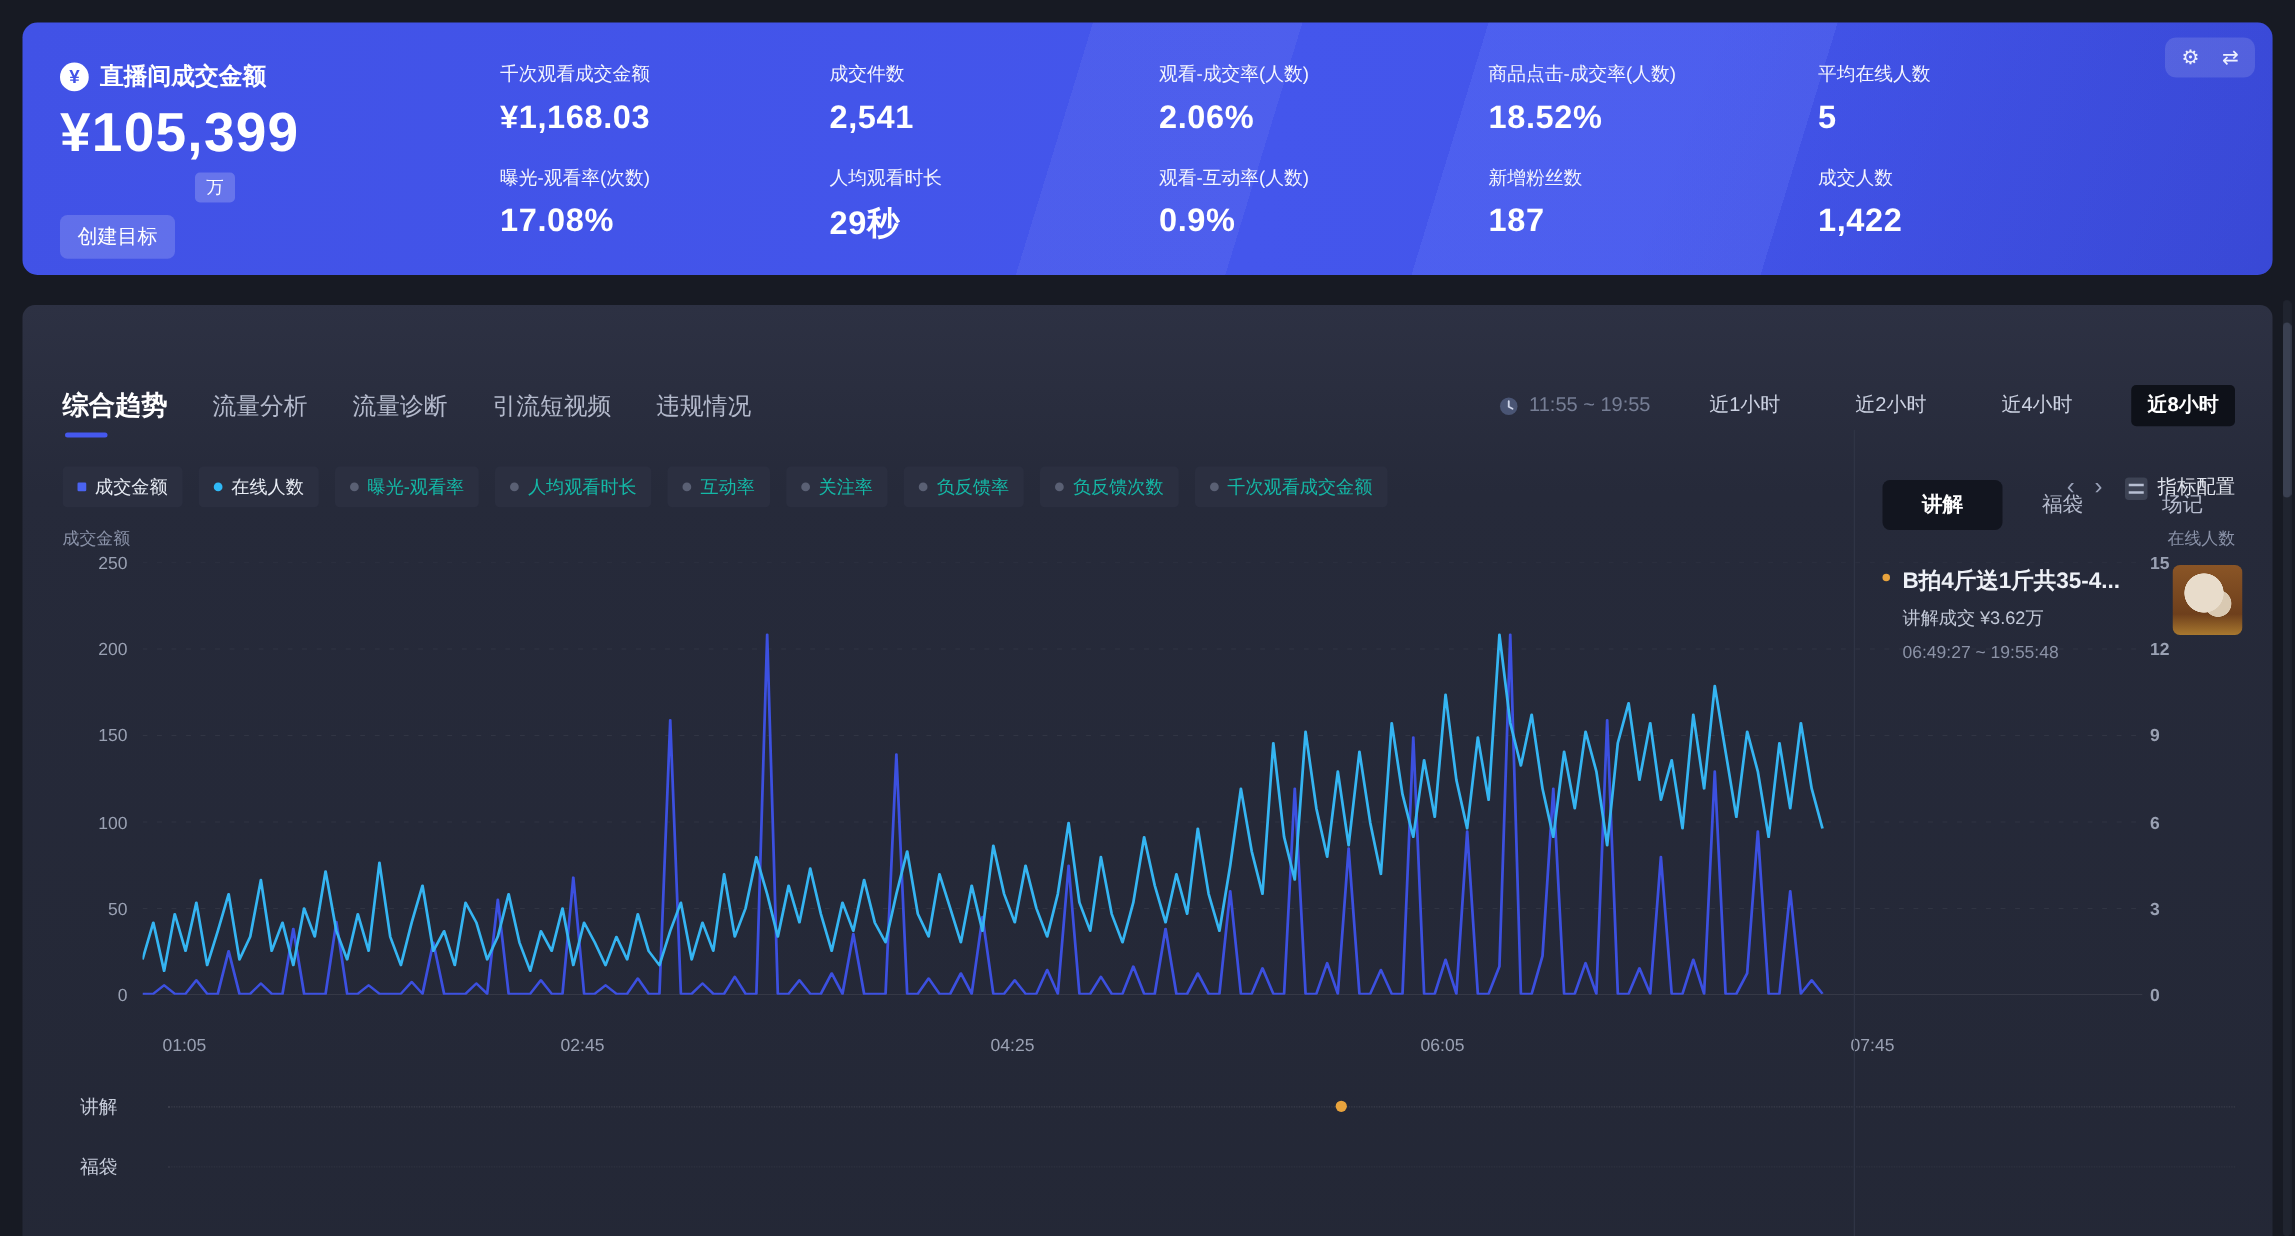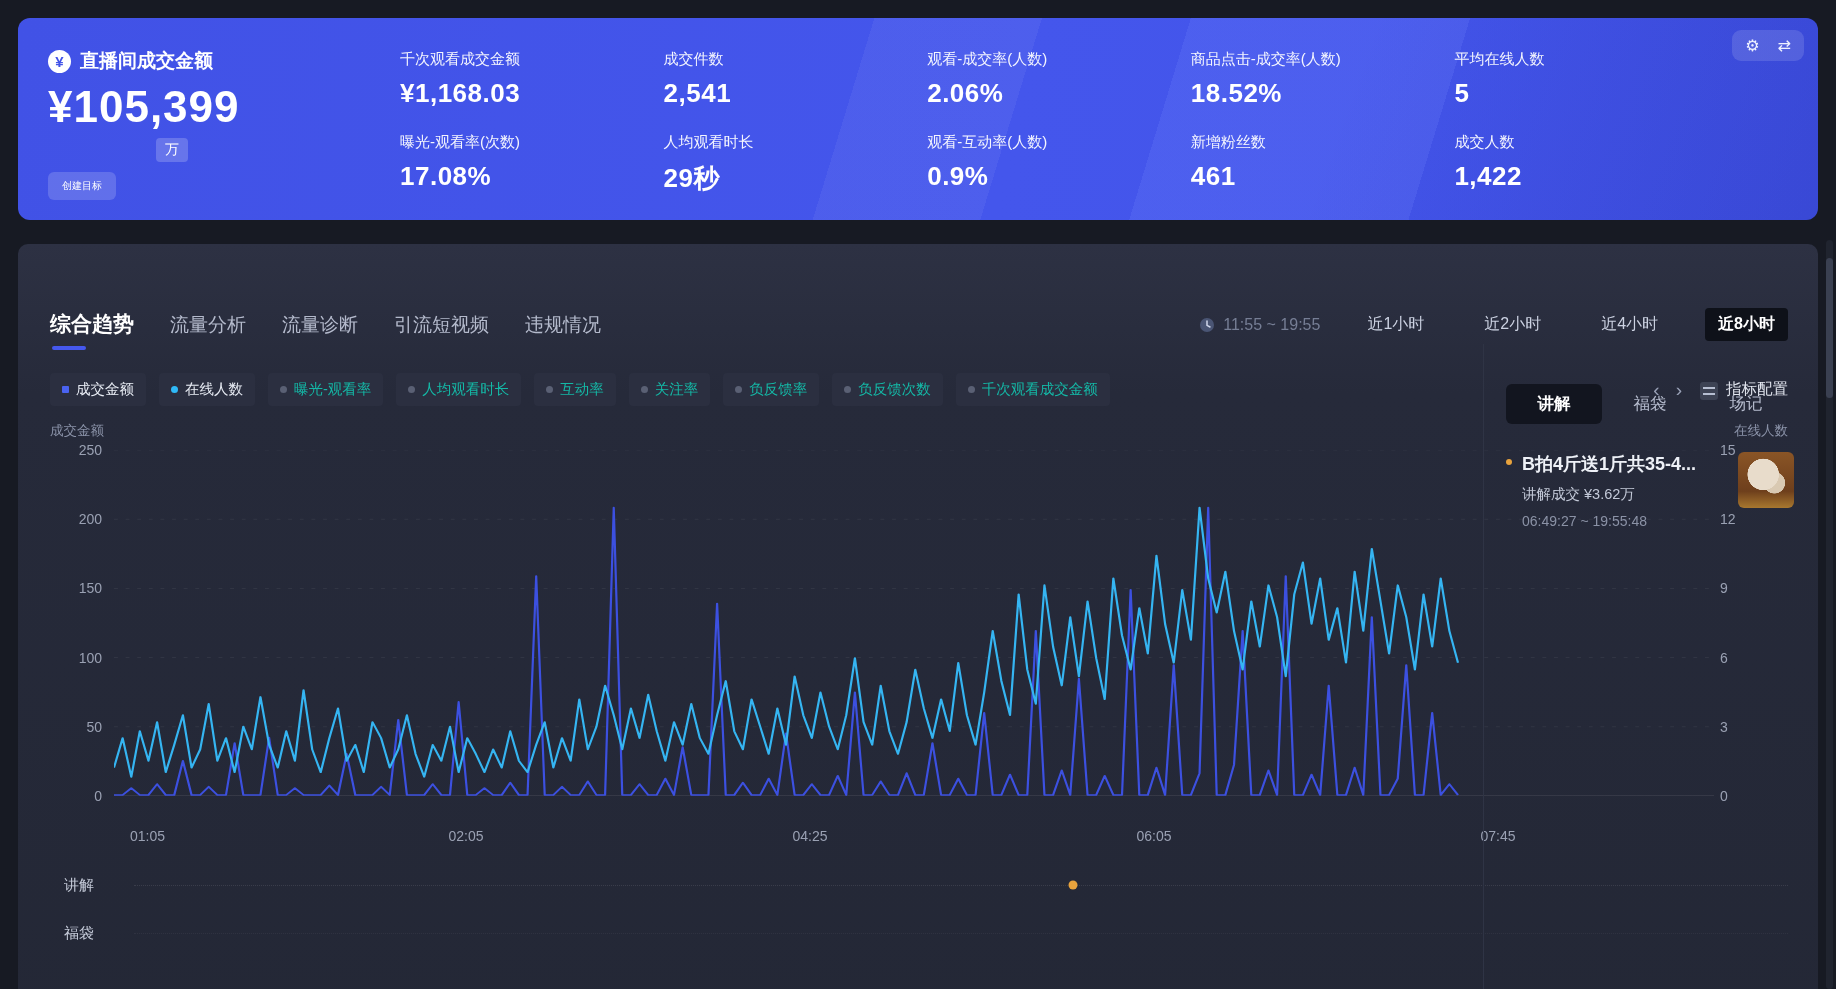--- a/index.html
+++ b/index.html
@@ -15,21 +15,21 @@
       linear-gradient(107deg,transparent 46%,rgba(255,255,255,0.05) 46%,rgba(255,255,255,0.05) 55%,transparent 55%),
       linear-gradient(107deg,transparent 63%,rgba(120,140,255,0.18) 63%,rgba(120,140,255,0.18) 78%,transparent 78%),
       linear-gradient(290deg,rgba(20,30,140,0.20) 0%,transparent 28%); }
   .goal-block { width:330px; padding:30px 0 0 30px; position:relative; z-index:1; }
   .goal-title { display:flex; align-items:center; gap:9px; font-size:19px; font-weight:bold; }
   .yen-badge { width:23px; height:23px; border-radius:50%; background:#fff; color:#4253e8;
     font-size:15px; font-weight:bold; display:flex; align-items:center; justify-content:center; }
   .goal-value { margin-top:8px; font-size:44px; font-weight:bold; letter-spacing:1px; }
   .goal-unit { display:inline-block; margin:6px 0 0 108px; padding:3px 9px; font-size:14px;
     background:rgba(255,255,255,0.20); border-radius:4px; }
-  .goal-btn { display:inline-block; margin-top:10px; padding:7px 14px; font-size:10px;
+  .goal-btn { display:inline-block; margin-top:10px; padding:7px 14px; font-size:16px;
     background:rgba(255,255,255,0.17); border-radius:6px; cursor:pointer; }
   .metrics-grid { flex:1; display:grid; grid-template-columns:repeat(5,1fr);
     padding:32px 120px 24px 52px; row-gap:24px; column-gap:20px; position:relative; z-index:1; }
   .metric .m-label { font-size:15px; color:rgba(255,255,255,0.94); }
   .metric .m-value { margin-top:9px; font-size:26px; font-weight:bold; letter-spacing:0.5px; }
   .card-tools { position:absolute; top:12px; right:14px; z-index:2; display:flex; gap:18px;
     background:rgba(255,255,255,0.13); border-radius:9px; padding:6px 13px; font-size:16px;
     color:#eef1ff; }
   .card-tools span { cursor:pointer; }
 
@@ -67,21 +67,21 @@
 
   
   .chart-wrap { position:relative; margin:16px 30px 0 32px; height:420px; }
   .axis-title { position:absolute; top:0; font-size:13.5px; color:#8a92a8; }
   .axis-title.left { left:0; }
   .axis-title.right { right:0; }
   .plot { position:absolute; top:28px; left:64px; right:74px; bottom:46px; }
   .plot svg { width:100%; height:100%; display:block; }
   .yticks { position:absolute; top:28px; bottom:46px; width:52px; font-size:14px; color:#9aa1b3; }
   .yticks.left { left:0; text-align:right; }
-  .yticks.right { right:16px; text-align:left; }
+  .yticks.right { right:16px; text-align:left;font-weight:bold; }
   .yticks span { position:absolute; right:0; transform:translateY(-50%); }
   .yticks.right span { right:auto; left:0; }
   .xlabels { position:absolute; left:64px; right:74px; bottom:14px; font-size:14px; color:#9aa1b3; }
   .xlabels span { position:absolute; transform:translateX(-50%); }
   .xlabels span:nth-child(1){ left:1%; transform:none; }
   .xlabels span:nth-child(2){ left:22%; }
   .xlabels span:nth-child(3){ left:43.5%; }
   .xlabels span:nth-child(4){ left:65%; }
   .xlabels span:nth-child(5){ left:86.5%; }
 
@@ -165,21 +165,21 @@
     <div class="metric">
       <div class="m-label">人均观看时长</div>
       <div class="m-value">29秒</div>
     </div>
     <div class="metric">
       <div class="m-label">观看-互动率(人数)</div>
       <div class="m-value">0.9%</div>
     </div>
     <div class="metric">
       <div class="m-label">新增粉丝数</div>
-      <div class="m-value">461</div>
+      <div class="m-value">187</div>
     </div>
     <div class="metric">
       <div class="m-label">成交人数</div>
       <div class="m-value">1,422</div>
     </div>
   </div>
 
   <div class="card-tools">
     <span>⚙</span>
     <span>⇄</span>
@@ -289,21 +289,21 @@
           <line x1="0" y1="208.8" x2="1240" y2="208.8" stroke="rgba(255,255,255,0.06)" stroke-dasharray="3 6" stroke-width="1"></line>
           <line x1="0" y1="278.4" x2="1240" y2="278.4" stroke="rgba(255,255,255,0.06)" stroke-dasharray="3 6" stroke-width="1"></line>
           <line x1="0" y1="348.0" x2="1240" y2="348.0" stroke="rgba(255,255,255,0.16)" stroke-width="1"></line>
           <polyline points="0.0,347.0 6.7,347.0 13.4,340.1 20.0,347.0 26.7,347.0 33.4,336.0 40.1,347.0 46.7,347.0 53.4,312.6 60.1,347.0 66.8,347.0 73.4,338.7 80.1,347.0 86.8,347.0 93.5,294.7 100.2,347.0 106.8,347.0 113.5,347.0 120.2,289.2 126.9,347.0 133.5,347.0 140.2,340.1 146.9,347.0 153.6,347.0 160.2,347.0 166.9,337.4 173.6,347.0 180.3,305.7 187.0,347.0 193.6,347.0 200.3,347.0 207.0,338.7 213.7,347.0 220.3,271.3 227.0,347.0 233.7,347.0 240.4,347.0 247.0,336.0 253.7,347.0 260.4,347.0 267.1,253.4 273.8,347.0 280.4,347.0 287.1,340.1 293.8,347.0 300.5,347.0 307.1,334.6 313.8,347.0 320.5,347.0 327.2,126.8 333.8,347.0 340.5,347.0 347.2,338.7 353.9,347.0 360.6,347.0 367.2,333.2 373.9,347.0 380.6,347.0 387.3,58.0 393.9,347.0 400.6,347.0 407.3,336.0 414.0,347.0 420.6,347.0 427.3,330.5 434.0,347.0 440.7,298.8 447.4,347.0 454.0,347.0 460.7,347.0 467.4,154.4 474.1,347.0 480.7,347.0 487.4,334.6 494.1,347.0 500.8,347.0 507.4,330.5 514.1,347.0 520.8,285.1 527.5,347.0 534.2,347.0 540.8,336.0 547.5,347.0 554.2,347.0 560.9,327.7 567.5,347.0 574.2,243.8 580.9,347.0 587.6,347.0 594.2,333.2 600.9,347.0 607.6,347.0 614.3,325.0 621.0,347.0 627.6,347.0 634.3,294.7 641.0,347.0 647.7,347.0 654.3,330.5 661.0,347.0 667.7,347.0 674.4,264.4 681.0,347.0 687.7,347.0 694.4,326.4 701.1,347.0 707.8,347.0 714.4,181.9 721.1,347.0 727.8,347.0 734.5,322.2 741.1,347.0 747.8,230.0 754.5,347.0 761.2,347.0 767.8,327.7 774.5,347.0 781.2,347.0 787.9,140.6 794.6,347.0 801.2,347.0 807.9,319.5 814.6,347.0 821.3,216.3 827.9,347.0 834.6,347.0 841.3,325.0 848.0,58.0 854.6,347.0 861.3,347.0 868.0,316.7 874.7,181.9 881.4,347.0 888.0,347.0 894.7,322.2 901.4,347.0 908.1,126.8 914.7,347.0 921.4,347.0 928.1,326.4 934.8,347.0 941.4,236.9 948.1,347.0 954.8,347.0 961.5,319.5 968.2,347.0 974.8,168.1 981.5,347.0 988.2,347.0 994.9,330.5 1001.5,216.3 1008.2,347.0 1014.9,347.0 1021.6,264.4 1028.2,347.0 1034.9,336.0 1041.6,347.0" fill="none" stroke="#3c50e0" stroke-width="1.7" stroke-linejoin="round"></polyline>
           <polyline points="0.0,319.5 6.7,289.7 13.4,328.7 20.0,282.8 26.7,312.6 33.4,273.6 40.1,324.1 46.7,296.5 53.4,266.7 60.1,319.5 66.8,301.1 73.4,255.3 80.1,312.6 86.8,289.7 93.5,324.1 100.2,278.2 106.8,301.1 113.5,248.4 120.2,296.5 126.9,319.5 133.5,282.8 140.2,312.6 146.9,241.5 153.6,301.1 160.2,324.1 166.9,289.7 173.6,259.9 180.3,312.6 187.0,296.5 193.6,324.1 200.3,273.6 207.0,289.7 213.7,319.5 220.3,301.1 227.0,266.7 233.7,305.7 240.4,328.7 247.0,296.5 253.7,312.6 260.4,278.2 267.1,324.1 273.8,289.7 280.4,305.7 287.1,324.1 293.8,301.1 300.5,319.5 307.1,282.8 313.8,312.6 320.5,324.1 327.2,296.5 333.8,273.6 340.5,319.5 347.2,289.7 353.9,312.6 360.6,250.7 367.2,301.1 373.9,278.2 380.6,236.9 387.3,266.7 393.9,301.1 400.6,259.9 407.3,289.7 414.0,246.1 420.6,282.8 427.3,312.6 434.0,273.6 440.7,296.5 447.4,255.3 454.0,289.7 460.7,305.7 467.4,266.7 474.1,232.3 480.7,282.8 487.4,301.1 494.1,250.7 500.8,278.2 507.4,305.7 514.1,259.9 520.8,296.5 527.5,227.7 534.2,266.7 540.8,289.7 547.5,243.8 554.2,278.2 560.9,301.1 567.5,266.7 574.2,209.4 580.9,273.6 587.6,296.5 594.2,236.9 600.9,282.8 607.6,305.7 614.3,273.6 621.0,220.9 627.6,259.9 634.3,289.7 641.0,250.7 647.7,282.8 654.3,214.0 661.0,266.7 667.7,296.5 674.4,243.8 681.0,181.9 687.7,232.3 694.4,266.7 701.1,145.2 707.8,220.9 714.4,255.3 721.1,136.0 727.8,197.9 734.5,236.9 741.1,168.1 747.8,227.7 754.5,152.1 761.2,209.4 767.8,250.7 774.5,129.1 781.2,186.5 787.9,220.9 794.6,158.9 801.2,204.8 807.9,106.2 814.6,175.0 821.3,214.0 827.9,140.6 834.6,191.1 841.3,58.0 848.0,129.1 854.6,163.5 861.3,122.3 868.0,181.9 874.7,220.9 881.4,152.1 888.0,197.9 894.7,136.0 901.4,168.1 908.1,227.7 914.7,145.2 921.4,113.1 928.1,175.0 934.8,129.1 941.4,191.1 948.1,158.9 954.8,214.0 961.5,122.3 968.2,181.9 974.8,99.3 981.5,152.1 988.2,204.8 994.9,136.0 1001.5,168.1 1008.2,220.9 1014.9,145.2 1021.6,197.9 1028.2,129.1 1034.9,181.9 1041.6,214.0" fill="none" stroke="#35b5f2" stroke-width="1.7" stroke-linejoin="round"></polyline>
         </svg>
     </div>
 
     <div class="xlabels">
       <span>01:05</span>
-      <span>02:05</span>
+      <span>02:45</span>
       <span>04:25</span>
       <span>06:05</span>
       <span>07:45</span>
     </div>
   </div>
 
   <div class="tl-row">
     <span class="tl-label">讲解</span>
     <span class="tl-line"></span>
     <span class="tl-dot"></span>

